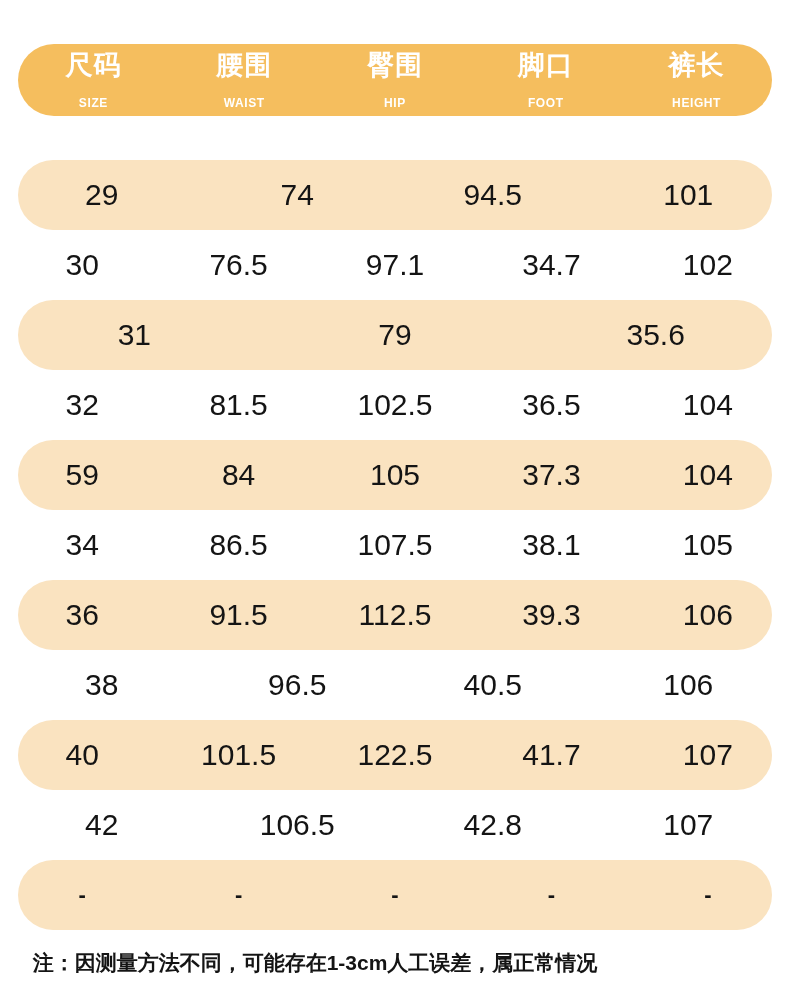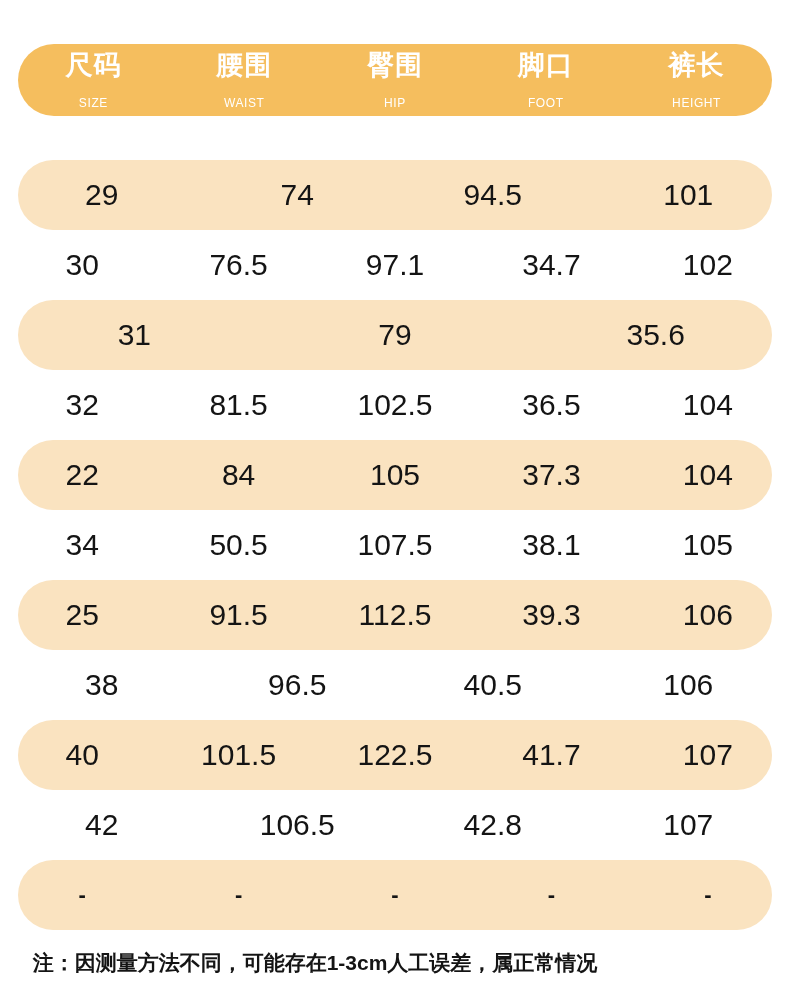--- a/index.html
+++ b/index.html
@@ -50,21 +50,21 @@
     color: #ffffff;
     font-size: 27px;
     font-weight: bold;
     letter-spacing: 1px;
     margin-bottom: 18px;
     white-space: nowrap;
   }
   .header-en {
     color: #ffffff;
     font-size: 12px;
-    font-weight: normal;
+    font-weight: bold;
     letter-spacing: 0.6px;
     white-space: nowrap;
   }
 
   
   .chart-body {
     position: absolute;
     left: 18px;
     top: 160px;
     width: 754px;
@@ -162,37 +162,37 @@
 
     <div class="data-row">
       <div class="data-cell">32</div>
       <div class="data-cell">81.5</div>
       <div class="data-cell">102.5</div>
       <div class="data-cell">36.5</div>
       <div class="data-cell">104</div>
     </div>
 
     <div class="data-row striped">
-      <div class="data-cell">22</div>
+      <div class="data-cell">59</div>
       <div class="data-cell">84</div>
       <div class="data-cell">105</div>
       <div class="data-cell">37.3</div>
       <div class="data-cell">104</div>
     </div>
 
     <div class="data-row">
       <div class="data-cell">34</div>
-      <div class="data-cell">50.5</div>
+      <div class="data-cell">86.5</div>
       <div class="data-cell">107.5</div>
       <div class="data-cell">38.1</div>
       <div class="data-cell">105</div>
     </div>
 
     <div class="data-row striped">
-      <div class="data-cell">25</div>
+      <div class="data-cell">36</div>
       <div class="data-cell">91.5</div>
       <div class="data-cell">112.5</div>
       <div class="data-cell">39.3</div>
       <div class="data-cell">106</div>
     </div>
 
     <div class="data-row">
       <div class="data-cell">38</div>
       <div class="data-cell">96.5</div>
       <div class="data-cell">40.5</div>

